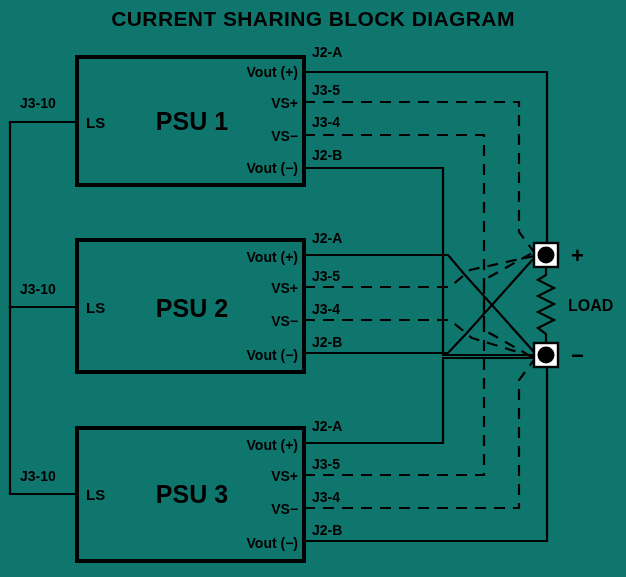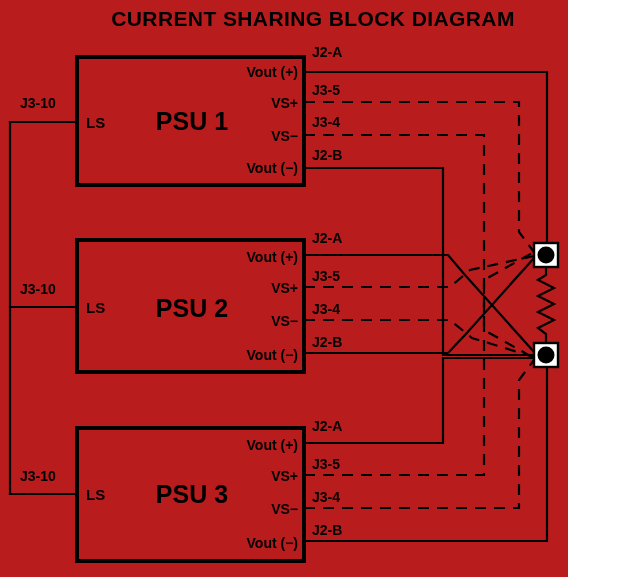--- a/index.html
+++ b/index.html
@@ -6,23 +6,23 @@
   html, body {
     margin: 0;
     padding: 0;
     background: #ffffff;
   }
   body {
     font-family: "Liberation Sans", sans-serif;
   }
   #canvas {
     position: relative;
-    width: 568px;
+    width: 626px;
     height: 577px;
-    background: #b91c1c;
+    background: #0f766e;
     overflow: hidden;
   }
   #diagram-svg {
     position: absolute;
     left: 0;
     top: 0;
     width: 626px;
     height: 577px;
   }
   .title-text {

